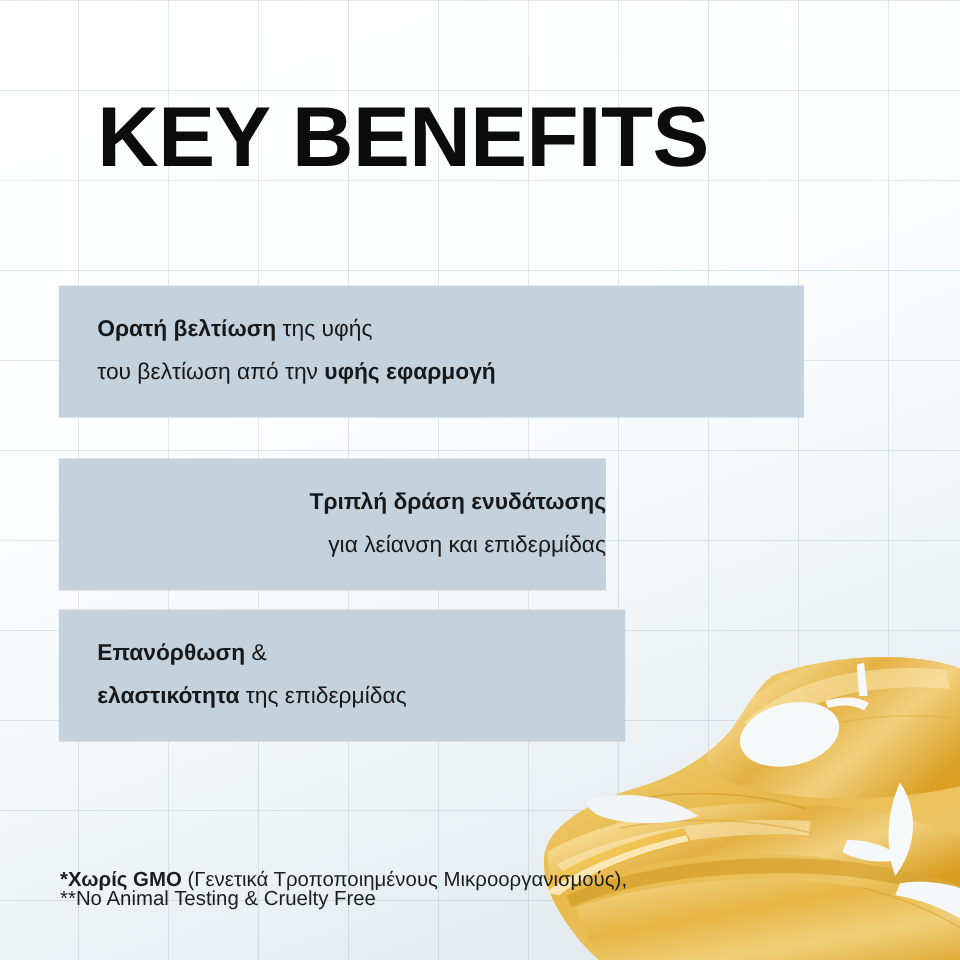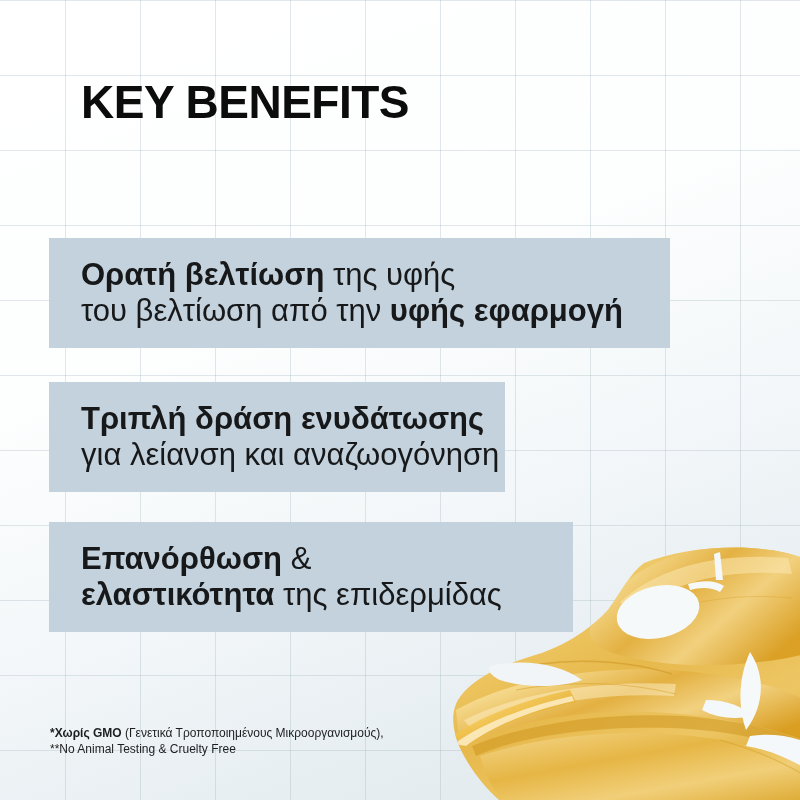--- a/index.html
+++ b/index.html
@@ -47,59 +47,59 @@
     width: 400px;
     height: 270px;
   }
   .mask-wrap svg { display: block; width: 100%; height: 100%; }
 
   
   .title {
     position: absolute;
     left: 81px;
     top: 79px;
-    font-size: 46px;
+    font-size: 71px;
     line-height: 1;
     font-weight: 700;
     letter-spacing: -0.5px;
     color: #0c0c0c;
     white-space: nowrap;
   }
 
   
   .benefit {
     position: absolute;
     left: 49px;
     background: #c3d2dc;
     box-sizing: border-box;
     display: flex;
     flex-direction: column;
     justify-content: center;
   }
   .benefit .line {
     color: #17181a;
-    font-size: 31px;
+    font-size: 19px;
     line-height: 36px;
     font-weight: 400;
     white-space: nowrap;
     padding-left: 32px;
   }
   .benefit .line b { font-weight: 700; }
 
   #benefit-1 { top: 238px; width: 621px; height: 110px; }
-  #benefit-2 { top: 382px; width: 456px; height: 110px; }
-  #benefit-3 { top: 522px; width: 524px; height: 110px; }
+  #benefit-2 { top: 382px; width: 456px; height: 110px; align-items: flex-end; }
+  #benefit-3 { top: 508px; width: 472px; height: 110px; }
 
   
   .footnotes {
     position: absolute;
     left: 50px;
     top: 725px;
     color: #1c1d1f;
-    font-size: 12px;
+    font-size: 17px;
     line-height: 16px;
   }
   .footnotes div { white-space: nowrap; }
   .footnotes b { font-weight: 700; }
 </style>
 </head>
 <body>
 
 <div id="stage">
 
@@ -206,21 +206,21 @@
     <div class="line">
       <span>του βελτίωση από την </span><b>υφής εφαρμογή</b>
     </div>
   </div>
 
   <div class="benefit" id="benefit-2">
     <div class="line">
       <b>Τριπλή δράση ενυδάτωσης</b><span></span>
     </div>
     <div class="line">
-      <span>για λείανση και αναζωογόνηση</span><b></b>
+      <span>για λείανση και επιδερμίδας</span><b></b>
     </div>
   </div>
 
   <div class="benefit" id="benefit-3">
     <div class="line">
       <b>Επανόρθωση</b><span> &amp;</span>
     </div>
     <div class="line">
       <b>ελαστικότητα</b><span> της επιδερμίδας</span>
     </div>

